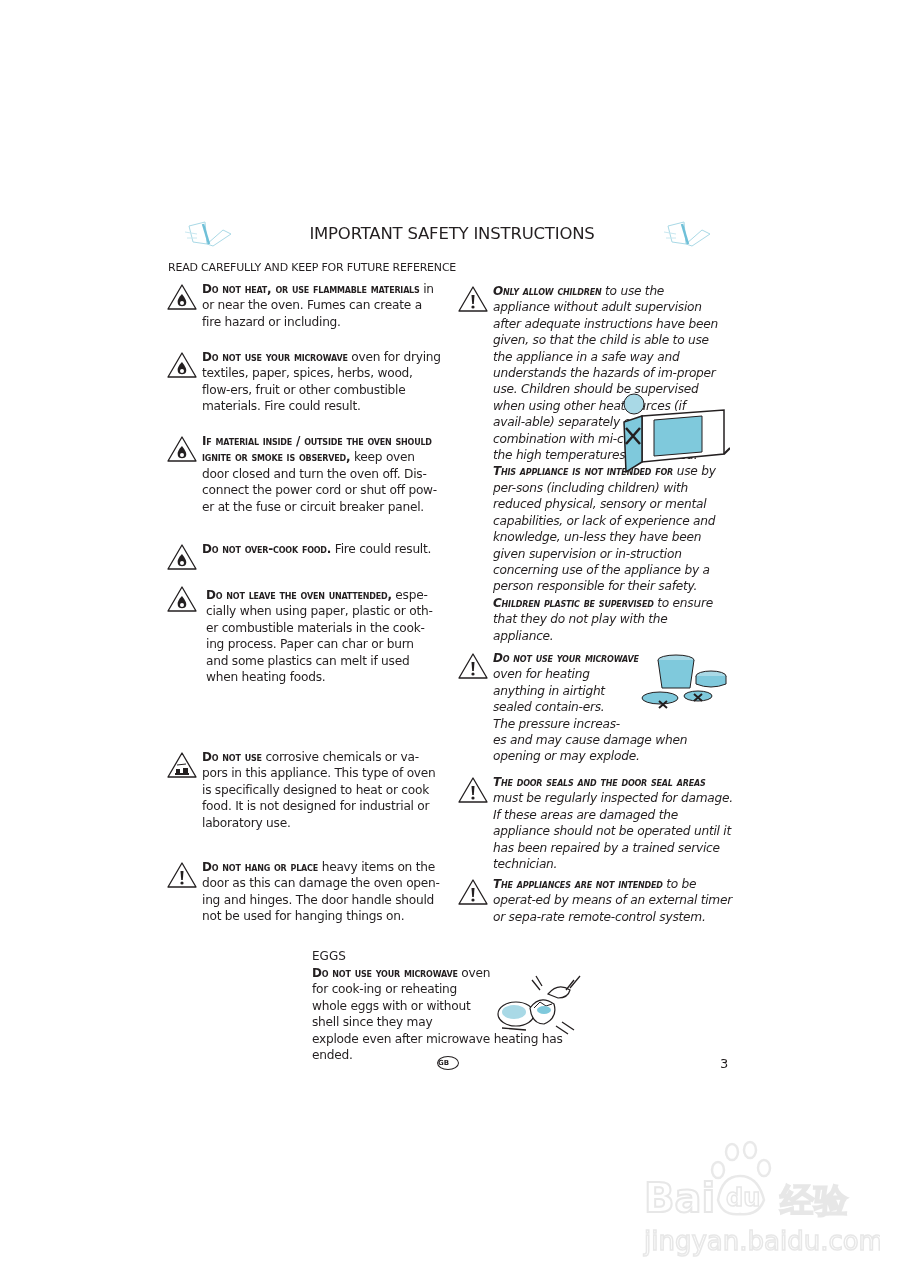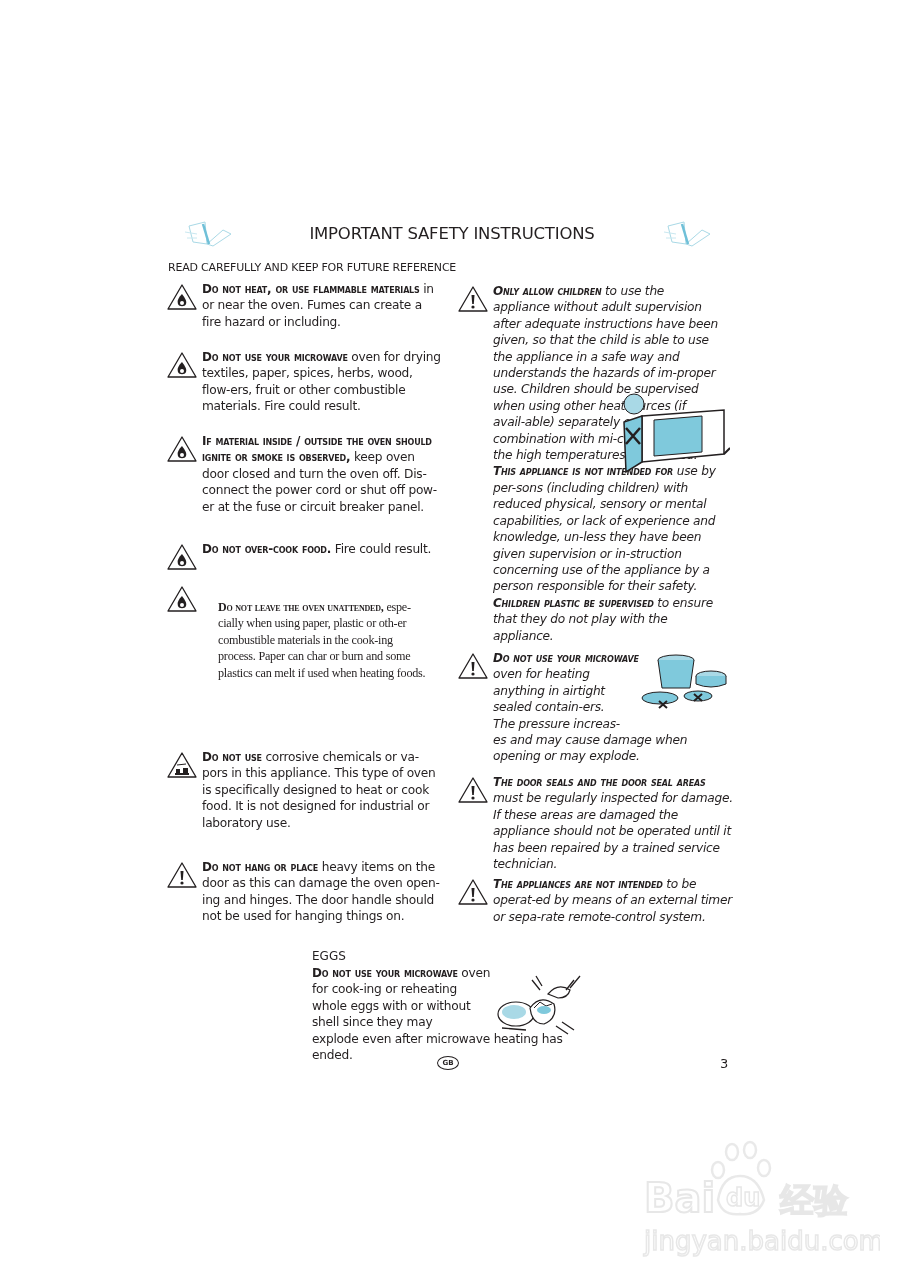--- a/index.html
+++ b/index.html
@@ -12,25 +12,25 @@
     .title {
       left: 0; width: 904px; top: 224px; text-align: center;
       font-size: 16.5px; letter-spacing: -0.2px; color: #231f20;
     }
     .subtitle { left: 168px; top: 261px; font-size: 11px; letter-spacing: -0.2px; }
     .book-icon { width: 52px; height: 30px; }
     .item { position: absolute; font-size: 12.2px; line-height: 16.4px; letter-spacing: -0.25px; }
     .item .ico { position: absolute; left: -36px; top: 2px; width: 32px; height: 28px; }
     .sc { font-weight: bold; font-variant: small-caps; font-size: 12px; letter-spacing: -0.2px; }
     .col-r .txt { font-style: italic; }
-    .item p { margin: 16px; font-family: Liberation Serif, serif; }
+    .item p { margin: 4px; }
     .eggs-head { left: 312px; top: 949px; font-size: 12px; }
     .gb-badge {
       left: 437px; top: 1056px; width: 20px; height: 12px; border: 1.5px solid #231f20;
-      border-radius: 50%; font-size: 7px; font-weight: bold; text-align: center; line-height: 12px;
+      border-radius: 50%; font-size: 7px; font-weight: bold; line-height: 12px;
     }
     .page-num { left: 720px; top: 1056px; font-size: 13px; }
     .watermark { left: 640px; top: 1140px; width: 240px; height: 130px; opacity: 0.55; }
   </style>
 </head>
 <body>
 
 <svg width="0" height="0" style="position:absolute">
   <defs>
     <g id="tri">

